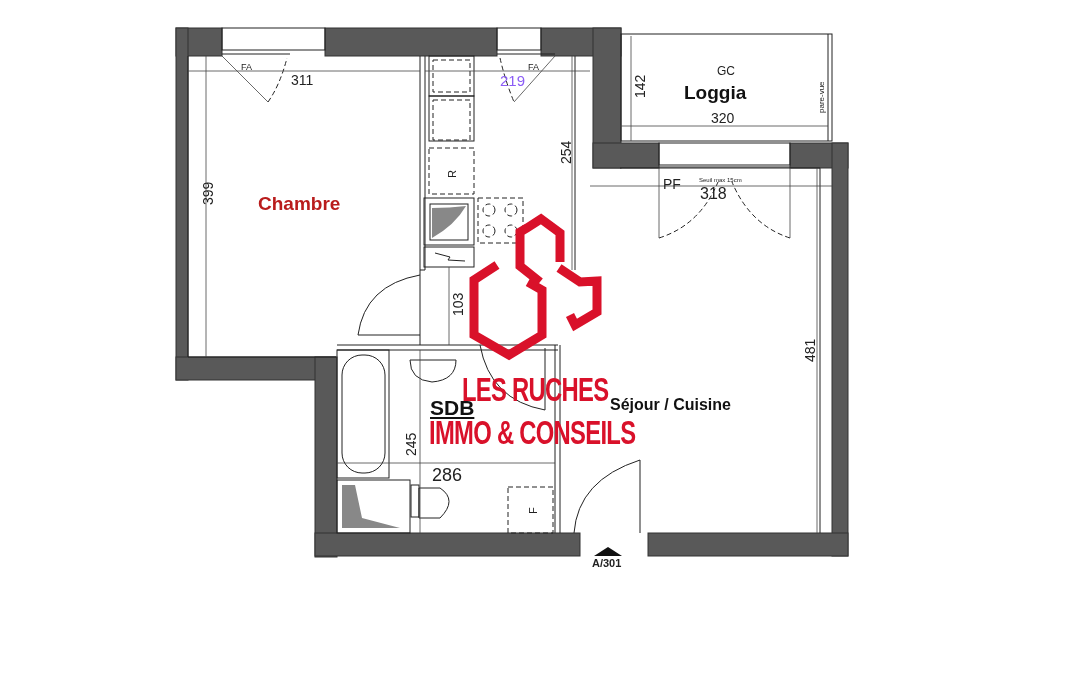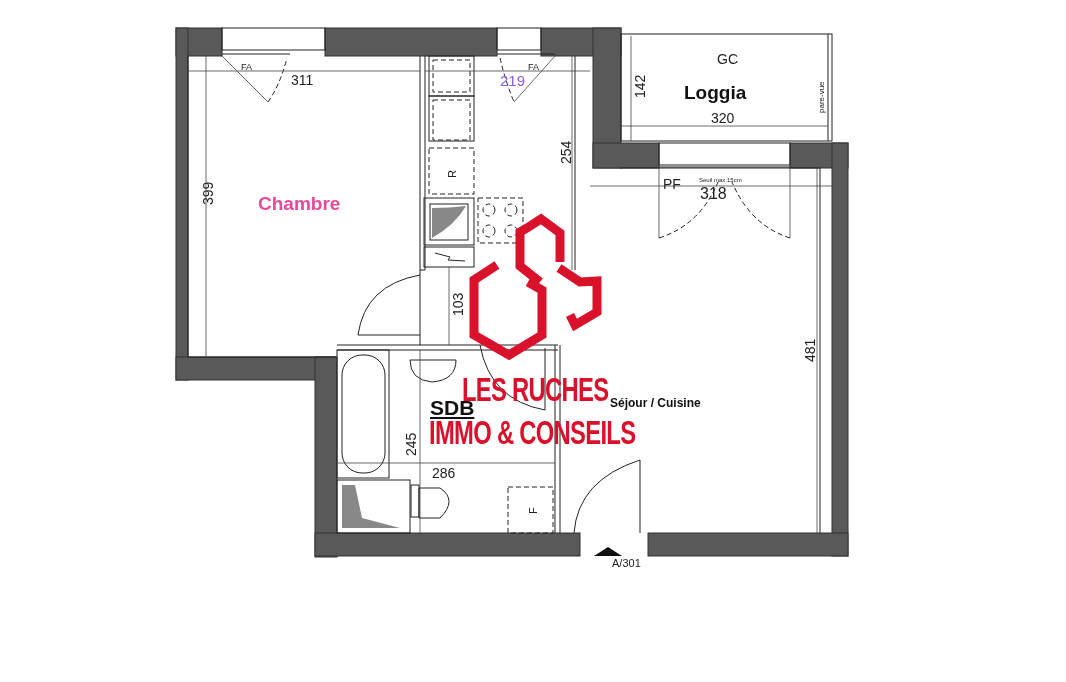--- a/index.html
+++ b/index.html
@@ -131,41 +131,41 @@
 
   <polygon points="594,556 608,547 622,556" fill="#111"></polygon>
 
   <g fill="none" stroke="#d9112a" stroke-width="9">
     <path d="M497 265 L474 280 L474 335 L509 355 L542 335 L542 290 L528 282"></path>
     <path d="M560 262 L560 233 L541 219 L527 228 L520 232 L520 266 L540 282"></path>
     <path d="M559 268 L580 282 L597 281 L597 312 L575 325 L570 315"></path>
   </g>
 </svg>
 
-<div style="position:absolute;left:258px;top:193px;font-weight:bold;font-size:19px;color:#ec4899;">Chambre</div>
+<div style="position:absolute;left:258px;top:193px;font-weight:bold;font-size:19px;color:#b91c1c;">Chambre</div>
 <div style="position:absolute;left:684px;top:76px;font-weight:bold;font-size:19px;color:#111;margin-top:6px;">Loggia</div>
 <div style="position:absolute;left:430px;top:396px;font-weight:bold;font-size:21px;color:#111;text-decoration:underline;">SDB</div>
-<div style="position:absolute;left:610px;top:396px;font-weight:bold;font-size:12px;color:#111;">Séjour / Cuisine</div>
+<div style="position:absolute;left:610px;top:396px;font-weight:bold;font-size:16px;color:#111;">Séjour / Cuisine</div>
 
 <div style="position:absolute;left:291px;top:72px;font-size:14px;color:#222;">311</div>
 <div style="position:absolute;left:500px;top:72px;font-size:15px;color:#8b5cf6;">219</div>
 <div style="position:absolute;left:200px;top:205px;font-size:14px;color:#222;transform:rotate(-90deg);transform-origin:left top;">399</div>
 <div style="position:absolute;left:558px;top:164px;font-size:14px;color:#222;transform:rotate(-90deg);transform-origin:left top;">254</div>
 <div style="position:absolute;left:632px;top:98px;font-size:14px;color:#222;transform:rotate(-90deg);transform-origin:left top;">142</div>
 <div style="position:absolute;left:711px;top:110px;font-size:14px;color:#222;">320</div>
 <div style="position:absolute;left:700px;top:185px;font-size:16px;color:#222;">318</div>
 <div style="position:absolute;left:802px;top:362px;font-size:14px;color:#222;transform:rotate(-90deg);transform-origin:left top;">481</div>
 <div style="position:absolute;left:450px;top:316px;font-size:14px;color:#222;transform:rotate(-90deg);transform-origin:left top;">103</div>
 <div style="position:absolute;left:403px;top:456px;font-size:14px;color:#222;transform:rotate(-90deg);transform-origin:left top;">245</div>
-<div style="position:absolute;left:432px;top:465px;font-size:14px;color:#222;">286</div>
+<div style="position:absolute;left:432px;top:465px;font-size:18px;color:#222;">286</div>
 
 <div style="position:absolute;left:241px;top:62px;font-size:9px;color:#222;">FA</div>
 <div style="position:absolute;left:528px;top:62px;font-size:9px;color:#222;">FA</div>
-<div style="position:absolute;left:717px;top:51px;font-size:14px;color:#222;">GC</div>
+<div style="position:absolute;left:717px;top:64px;font-size:12px;color:#222;">GC</div>
 <div style="position:absolute;left:817px;top:113px;font-size:8px;color:#222;transform:rotate(-90deg);transform-origin:left top;">pare-vue</div>
 <div style="position:absolute;left:663px;top:176px;font-size:14px;color:#222;">PF</div>
 <div style="position:absolute;left:699px;top:177px;font-size:6px;color:#222;">Seuil max 15cm</div>
 <div style="position:absolute;left:446px;top:178px;font-size:11px;color:#222;transform:rotate(-90deg);transform-origin:left top;">R</div>
 <div style="position:absolute;left:527px;top:514px;font-size:11px;color:#222;transform:rotate(-90deg);transform-origin:left top;">F</div>
-<div style="position:absolute;left:612px;top:557px;font-size:11px;color:#222;">A/301</div>
+<div style="position:absolute;left:592px;top:557px;font-size:11px;color:#222;font-weight:bold;">A/301</div>
 
 <div style="position:absolute;left:462px;top:370px;font-weight:bold;font-size:34px;color:#d9112a;letter-spacing:-1px;transform:scaleX(0.7);transform-origin:left top;white-space:nowrap;">LES RUCHES</div>
 <div style="position:absolute;left:429px;top:413px;font-weight:bold;font-size:34px;color:#d9112a;letter-spacing:-1px;transform:scaleX(0.7);transform-origin:left top;white-space:nowrap;">IMMO &amp; CONSEILS</div>
 
 </body></html>

